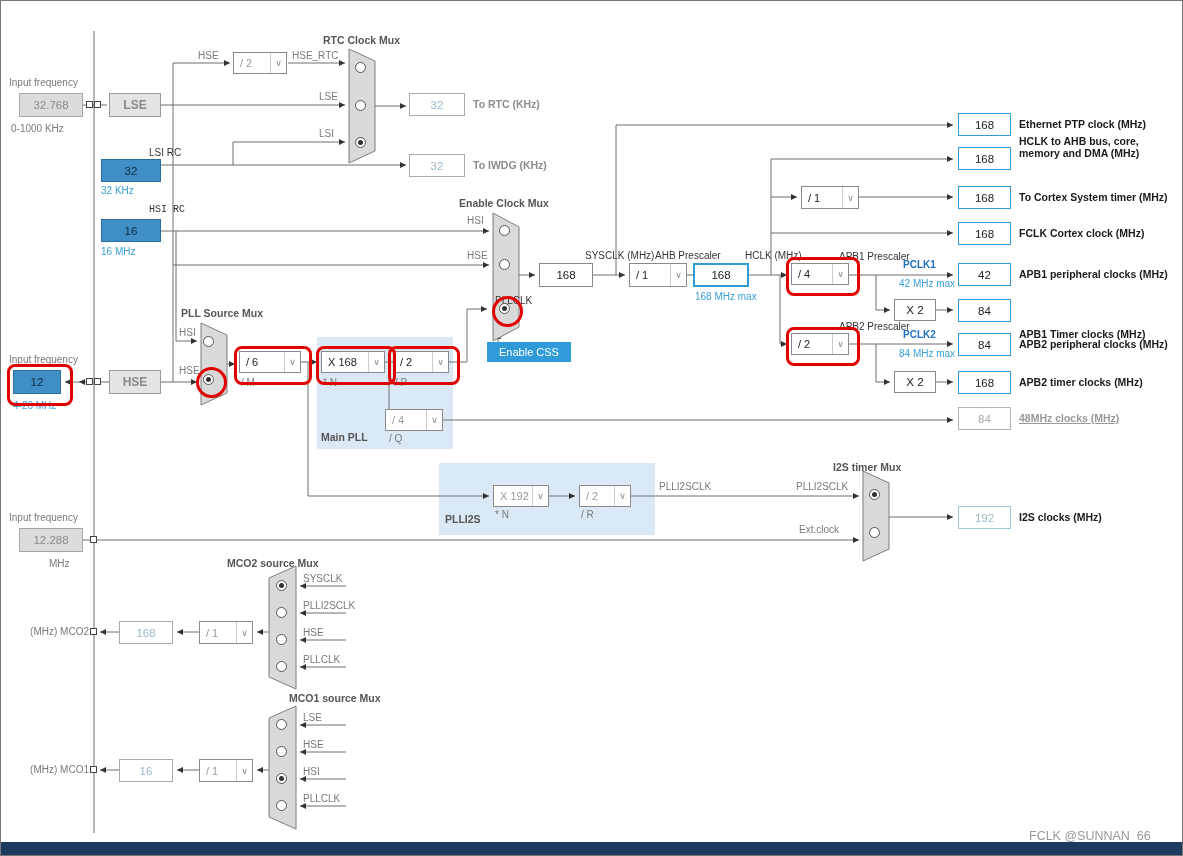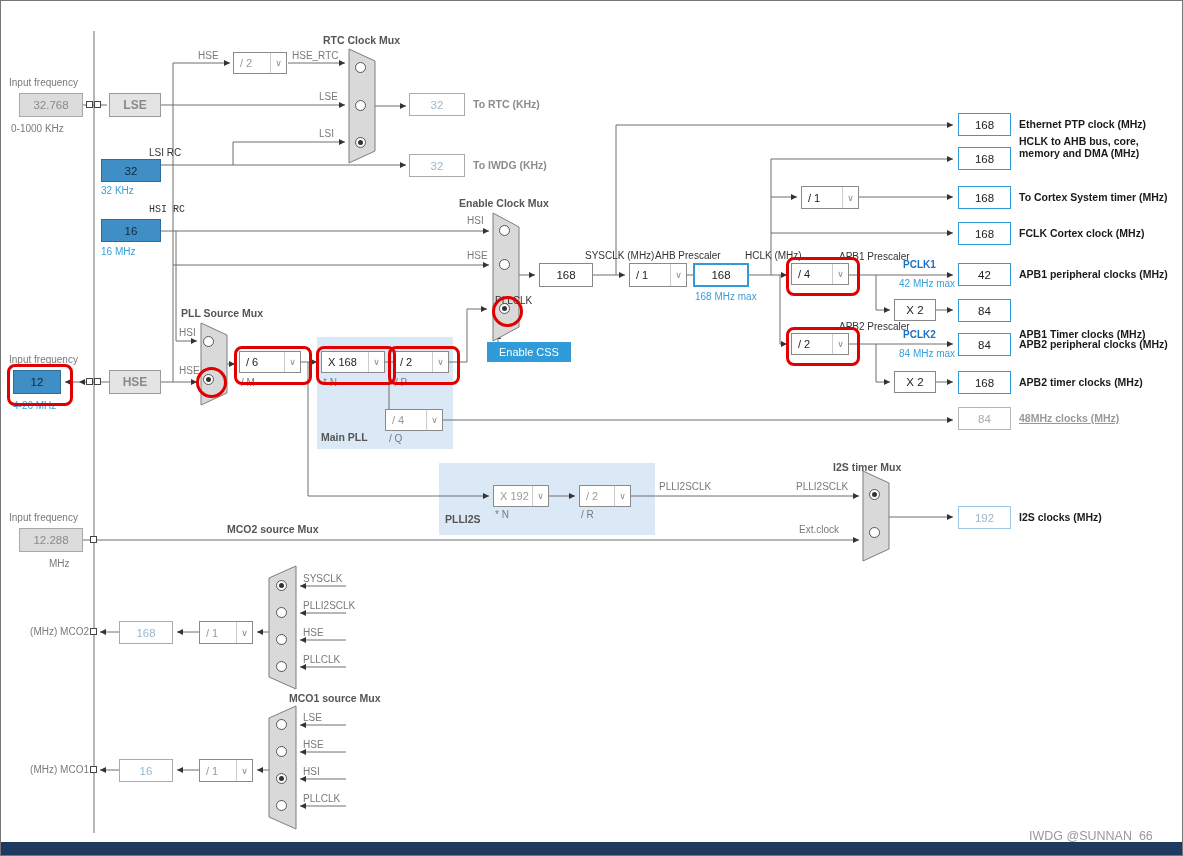--- a/index.html
+++ b/index.html
@@ -287,21 +287,21 @@
   <div class="lbl" style="left:658px;top:480px;">PLLI2SCLK</div>
   <div class="lbl" style="left:795px;top:480px;">PLLI2SCLK</div>
   <div class="lbl" style="left:798px;top:523px;">Ext.clock</div>
 
   <div class="muxtitle" style="left:832px;top:460px;">I2S timer Mux</div>
   <div class="radio sel" style="left:868px;top:488px;"></div>
   <div class="radio" style="left:868px;top:526px;"></div>
   <div class="vbox ghostblue" style="left:957px;top:505px;width:53px;height:23px;">192</div>
   <div class="rlabel" style="top:510px;">I2S clocks (MHz)</div>
 
-  <div class="muxtitle" style="left:226px;top:522px;">MCO2 source Mux</div>
+  <div class="muxtitle" style="left:226px;top:556px;">MCO2 source Mux</div>
   <div class="lbl" style="left:302px;top:572px;">SYSCLK</div>
   <div class="lbl" style="left:302px;top:599px;">PLLI2SCLK</div>
   <div class="lbl" style="left:302px;top:626px;">HSE</div>
   <div class="lbl" style="left:302px;top:653px;">PLLCLK</div>
   <div class="radio sel" style="left:275px;top:579px;"></div>
   <div class="radio" style="left:275px;top:606px;"></div>
   <div class="radio" style="left:275px;top:633px;"></div>
   <div class="radio" style="left:275px;top:660px;"></div>
   <div class="dd grayed" style="left:198px;top:620px;width:54px;height:23px;">
     <span class="v">/ 1</span>
@@ -319,16 +319,16 @@
   <div class="radio" style="left:275px;top:745px;"></div>
   <div class="radio sel" style="left:275px;top:772px;"></div>
   <div class="radio" style="left:275px;top:799px;"></div>
   <div class="dd grayed" style="left:198px;top:758px;width:54px;height:23px;">
     <span class="v">/ 1</span>
       <span class="c">∨</span>
   </div>
   <div class="vbox ghost" style="left:118px;top:758px;width:54px;height:23px;">16</div>
   <div class="lbl" style="left:8px;top:763px;width:80px;text-align:right;">(MHz) MCO1</div>
 
-  <div class="watermark" style="left:1028px;top:828px;">IWDG @SUNNAN_66</div>
+  <div class="watermark" style="left:1028px;top:828px;">FCLK @SUNNAN_66</div>
   <div class="bottombar"></div>
 
 </div>
 
 </body></html>

